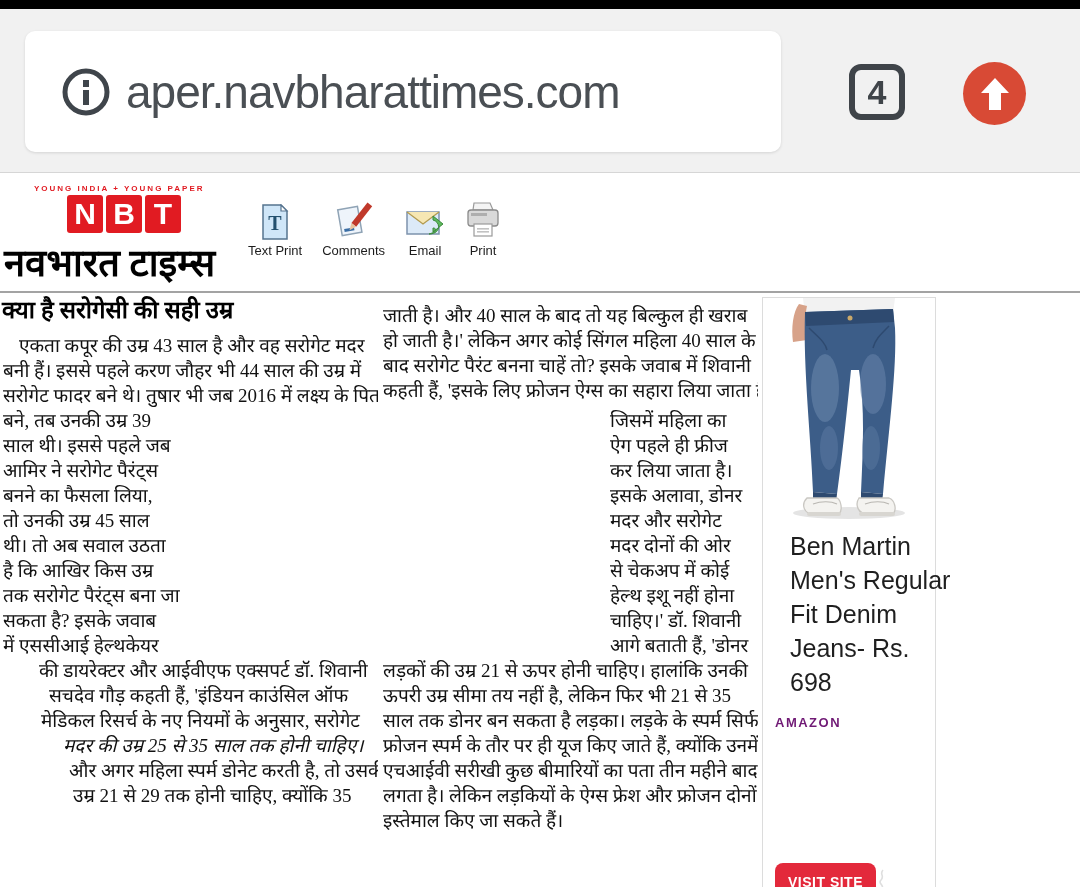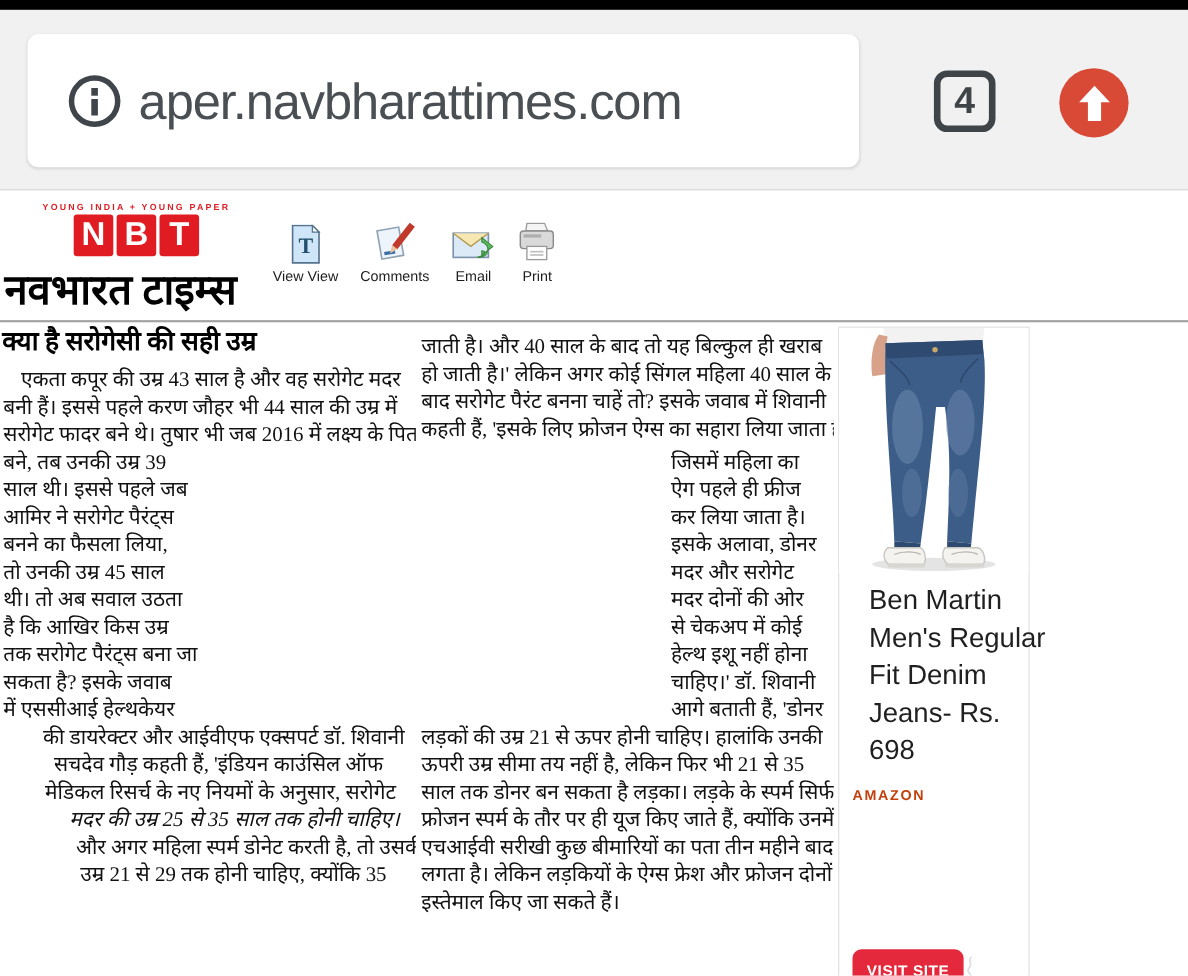--- a/index.html
+++ b/index.html
@@ -21,21 +21,21 @@
                  border:6px solid #3f4449; border-radius:12px;
                  display:flex; align-items:center; justify-content:center; }
   .tab-count{ font-size:34px; font-weight:bold; color:#3f4449; }
   .update-btn{ position:absolute; left:963px; top:53px; width:63px; height:63px;
                border-radius:50%; background:#d84a35; display:flex; align-items:center; justify-content:center; }
 
   
   .masthead{ position:absolute; left:0; top:174px; width:1080px; height:119px;
              background:#fff; border-bottom:2px solid #a3a3a3; }
   .nbt-logo{ position:absolute; left:4px; top:10px; width:232px; cursor:pointer; }
-  .tagline{ text-align:center; width:180px; margin-left:30px; color:#e11b22; font-weight:bold;
+  .tagline{ text-align:left; width:180px; margin-left:30px; color:#e11b22; font-weight:bold;
             font-size:8px; letter-spacing:2px; white-space:nowrap; overflow:hidden; }
   .nbt-boxes{ display:flex; gap:3px; justify-content:center; width:180px; margin-left:30px; margin-top:2px; }
   .nbt-boxes span{ display:flex; align-items:center; justify-content:center;
                    width:36px; height:38px; background:#e11b22; color:#fff;
                    font-weight:bold; font-size:30px; border-radius:3px;
                    font-family:"Liberation Sans", sans-serif; }
   .site-name{ margin-top:2px; font-family:"Liberation Serif", serif; font-weight:bold;
               font-size:38px; color:#000; white-space:nowrap; }
   .paper-toolbar{ position:absolute; left:248px; top:28px; display:flex; align-items:flex-end; gap:20px; }
   .tool-item{ display:flex; flex-direction:column; align-items:center; gap:3px; cursor:pointer; }
@@ -60,21 +60,21 @@
   .c1c div:nth-child(6){ margin-left:70px; }
   .c1c div:nth-child(7){ margin-left:73px; }
 
   
   .ad-card{ position:absolute; left:762px; top:297px; width:174px; height:600px;
             background:#fff; border:1px solid #dcdcdc; }
   .ad-image{ width:172px; height:224px; background:#fff; overflow:hidden; }
   .ad-title{ margin:7px 0 0 27px; font-size:25px; line-height:34px; color:#1f1f1f;
              white-space:pre; font-family:"Liberation Sans", sans-serif; }
   .ad-source{ margin:16px 0 14px 12px; font-size:13px; font-weight:bold; letter-spacing:1.5px;
-              color:#c2410c; }
+              color:#701a75; }
   .visit-btn{ position:absolute; left:12px; top:565px; background:#e3293b; color:#fff;
               font-size:14px; font-weight:bold; letter-spacing:.5px;
               padding:11px 13px 12px; border-radius:8px; cursor:pointer; }
   .ad-mark{ position:absolute; left:106px; top:570px; opacity:.55; }
 </style>
 </head>
 <body>
 
 <div class="screen">
 
@@ -110,21 +110,21 @@
       <div class="site-name">नवभारत टाइम्स</div>
     </div>
 
     <div class="paper-toolbar">
       <div class="tool-item">
         <svg width="30" height="36" viewBox="0 0 30 36">
           <path d="M3 1 L21 1 L27 7 L27 35 L3 35 Z" fill="#cfe6f8" stroke="#56748f" stroke-width="1.5"></path>
           <path d="M21 1 L21 7 L27 7 Z" fill="#ffffff" stroke="#56748f" stroke-width="1.2"></path>
           <text x="15" y="26" font-size="20" font-family="Liberation Serif, serif" font-weight="bold" fill="#23506e" text-anchor="middle">T</text>
         </svg>
-        <span class="tool-label">View View</span>
+        <span class="tool-label">Text Print</span>
       </div>
       <div class="tool-item">
         <svg width="44" height="38" viewBox="0 0 44 38">
           <g transform="rotate(-10 18 20)">
             <rect x="8" y="6" width="20" height="26" fill="#eef4fb" stroke="#8fa3b5" stroke-width="1.5"></rect>
             <rect x="11" y="26" width="10" height="3" fill="#3a6ea5"></rect>
           </g>
           <g transform="rotate(38 30 14)">
             <rect x="26" y="0" width="6" height="26" fill="#c0392b"></rect>
             <path d="M26 26 L32 26 L29 33 Z" fill="#e8c39e"></path>

